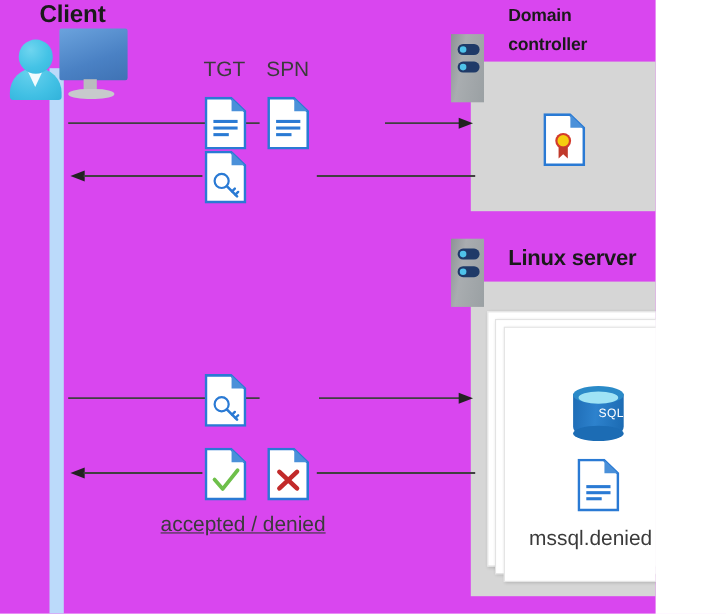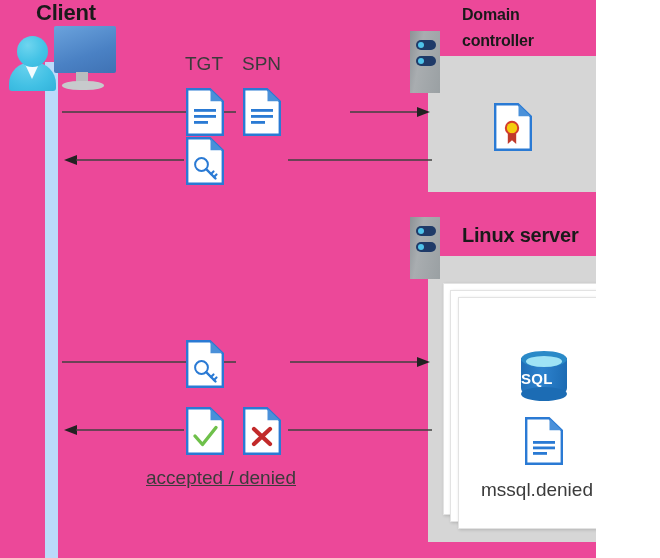--- a/index.html
+++ b/index.html
@@ -7,21 +7,21 @@
     padding: 0;
     background: #ffffff;
   }
   body {
     font-family: "Liberation Sans", sans-serif;
   }
   #canvas {
     position: relative;
     width: 596px;
     height: 558px;
-    background: #ec4899;
+    background: #d946ef;
     overflow: hidden;
   }
   .abs { position: absolute; }
 
   
   .label-bold {
     font-weight: bold;
     color: #1a1a1a;
     letter-spacing: -0.2px;
   }
@@ -202,24 +202,24 @@
     position: absolute;
     left: 5px; top: 5px;
     width: 36px; height: 11px;
     border-radius: 50%;
     background: #9fe3f5;
   }
   .sql-text {
     position: absolute;
     left: 0; top: 21px;
     width: 46px;
-    text-align: left;
+    text-align: right;
     color: #ffffff;
-    font-size: 15px;
-    font-weight: bold;
+    font-size: 11px;
+    font-weight: normal;
     letter-spacing: 0.3px;
     z-index: 3;
   }
 
   
   .arrow-svg { position: absolute; overflow: visible; }
 </style>
 </head>
 <body>
 

